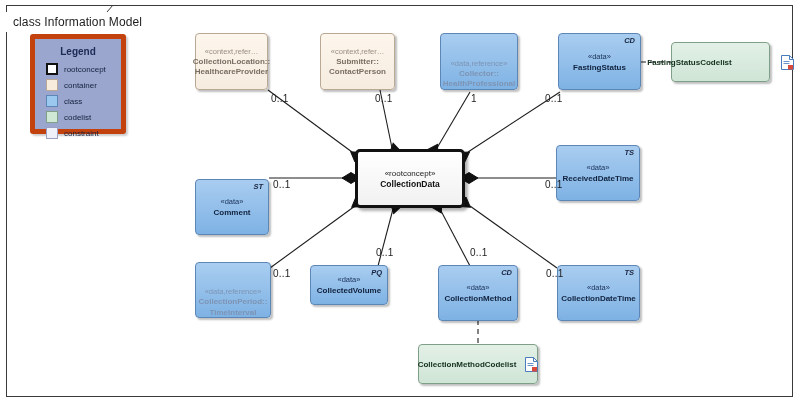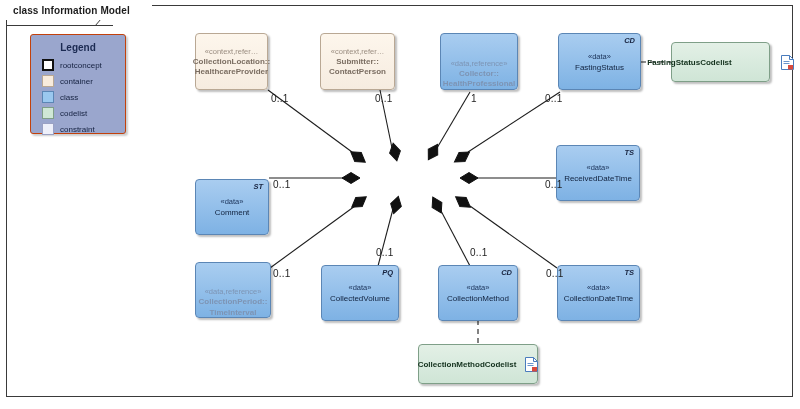--- a/index.html
+++ b/index.html
@@ -26,29 +26,29 @@
     top: 5px;
     width: 787px;
     height: 392px;
     border: 1px solid #3a3a3a;
     box-sizing: border-box;
     background: #ffffff;
   }
   .frame-tab {
     position: absolute;
     left: 6px;
-    top: 0;
+    top: 12px;
     height: 20px;
     box-sizing: border-box;
     background: #ffffff;
     padding: 0 22px 0 7px;
     display: flex;
     align-items: center;
-    font-size: 10px;
-    font-weight: bold;
+    font-size: 12px;
+    font-weight: normal;
     color: #1d1d1d;
     letter-spacing: .1px;
     white-space: nowrap;
     border-right: none;
   }
   .frame-tab-shape {
     position: absolute;
     left: 6px;
     top: 5px;
     width: 107px;
@@ -76,21 +76,21 @@
   }
 
   
   .legend {
     position: absolute;
     left: 30px;
     top: 34px;
     width: 96px;
     height: 100px;
     background: #9aa6cd;
-    border: 1px solid #c2410c;
+    border: 5px solid #c2410c;
     border-radius: 3px;
     box-sizing: border-box;
     box-shadow: 2px 2px 2px rgba(0,0,0,.20);
   }
   .legend-title {
     text-align: center;
     font-size: 10px;
     font-weight: bold;
     color: #1b2a52;
     margin-top: 7px;
@@ -129,21 +129,21 @@
     text-align: center;
     box-shadow: 2px 2px 2px rgba(0,0,0,.25);
   }
   .node .stereo {
     font-size: 7.5px;
     line-height: 11px;
     white-space: nowrap;
   }
   .node .nm {
     font-size: 8px;
-    font-weight: normal;
+    font-weight: bold;
     line-height: 11px;
     white-space: nowrap;
   }
   .node .nm.two { line-height: 10.5px; }
   .tag {
     position: absolute;
     top: 2px;
     right: 5px;
     font-size: 7.5px;
     font-style: italic;
@@ -337,34 +337,38 @@
       </svg>
     </span>
   </div>
 
   <div class="node data" style="left:195px;top:145px;width:74px;height:56px;margin-top:34px;">
     <span class="tag">ST</span>
     <div class="stereo">«data»</div>
     <div class="nm">Comment</div>
   </div>
 
+  <div class="node rootconcept" style="left:355px;top:149px;width:110px;height:59px;">
+    <div class="stereo">«rootconcept»</div>
+    <div class="nm">CollectionData</div>
+  </div>
 
   <div class="node data" style="left:556px;top:145px;width:84px;height:56px;">
     <span class="tag">TS</span>
     <div class="stereo">«data»</div>
     <div class="nm">ReceivedDateTime</div>
   </div>
 
   <div class="node data dataref" style="left:195px;top:262px;width:76px;height:56px;">
     <div class="stereo">«data,reference»</div>
     <div class="nm two">CollectionPeriod::</div>
     <div class="nm two">TimeInterval</div>
   </div>
 
-  <div class="node data" style="left:321px;top:265px;width:78px;height:56px;">
+  <div class="node data" style="left:310px;top:265px;width:78px;height:40px;">
     <span class="tag">PQ</span>
     <div class="stereo">«data»</div>
     <div class="nm">CollectedVolume</div>
   </div>
 
   <div class="node data" style="left:438px;top:265px;width:80px;height:56px;">
     <span class="tag">CD</span>
     <div class="stereo">«data»</div>
     <div class="nm">CollectionMethod</div>
   </div>

